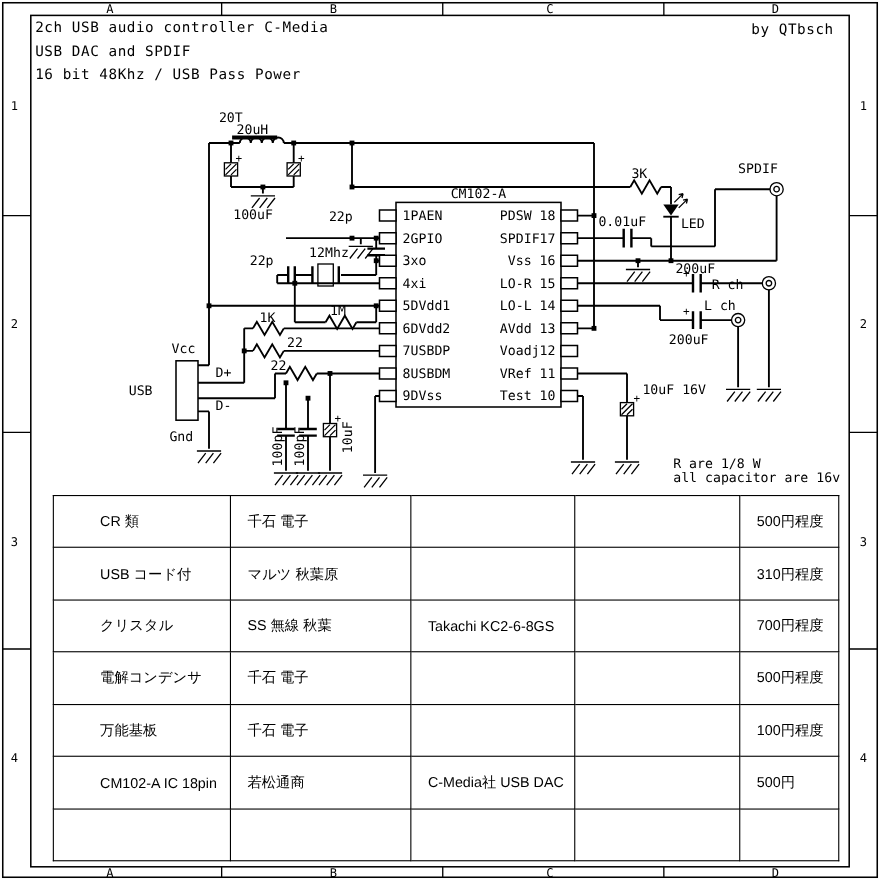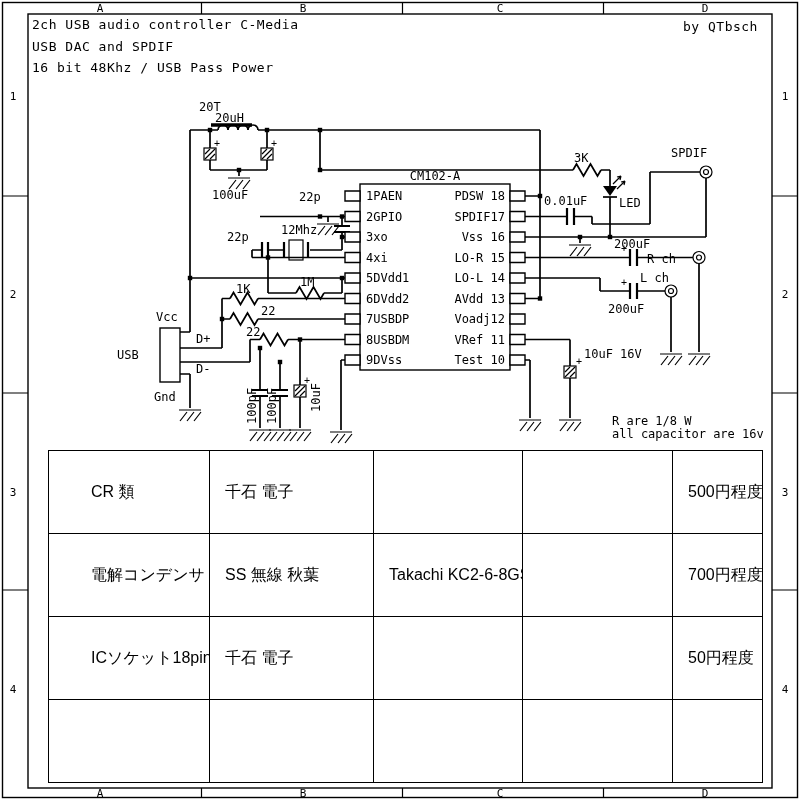--- a/index.html
+++ b/index.html
@@ -10,21 +10,21 @@
   svg text.t13{font-size:13px;letter-spacing:.5px;}
   svg text.t11{font-size:11px;}
   svg text.plus{font-size:10px;}
   .wire{stroke:#000;stroke-width:1.7;fill:none;}
   .plate{stroke:#000;stroke-width:2.2;fill:none;}
   .thin{stroke:#000;stroke-width:1.2;fill:none;}
   .frame{stroke:#000;stroke-width:1.4;fill:none;}
   .stub{stroke:#000;stroke-width:1.4;fill:#fff;}
   #parts-table{position:absolute;left:48px;top:450px;width:715px;height:333px;
       border-collapse:collapse;table-layout:fixed;
-      font-family:"Liberation Sans",sans-serif;font-size:16px;}
+      font-family:"Liberation Sans",sans-serif;font-size:13px;}
   #parts-table td{border:1px solid #000;height:29px;padding:0 4px 0 15px;
       white-space:nowrap;overflow:hidden;vertical-align:middle;}
   #parts-table td:first-child{padding-left:42px;}
   #parts-table td:nth-child(5){}
 </style>
 </head>
 <body>
 
 <div id="page">
 <svg width="800" height="800" viewBox="0 0 800 800">
@@ -238,32 +238,53 @@
   </colgroup>
   <tbody>
         <tr>
           <td>CR 類</td>
           <td>千石 電子</td>
           <td></td>
           <td></td>
           <td>500円程度</td>
         </tr>
         <tr>
-          <td>電解コンデンサ</td>
+          <td>USB コード付</td>
+          <td>マルツ 秋葉原</td>
+          <td></td>
+          <td></td>
+          <td>310円程度</td>
+        </tr>
+        <tr>
+          <td>クリスタル</td>
           <td>SS 無線 秋葉</td>
           <td>Takachi KC2-6-8GS</td>
           <td></td>
           <td>700円程度</td>
         </tr>
         <tr>
-          <td>ICソケット18pin</td>
+          <td>電解コンデンサ</td>
           <td>千石 電子</td>
           <td></td>
           <td></td>
-          <td>50円程度</td>
+          <td>500円程度</td>
+        </tr>
+        <tr>
+          <td>万能基板</td>
+          <td>千石 電子</td>
+          <td></td>
+          <td></td>
+          <td>100円程度</td>
+        </tr>
+        <tr>
+          <td>CM102-A IC 18pin</td>
+          <td>若松通商</td>
+          <td>C-Media社 USB DAC</td>
+          <td></td>
+          <td>500円</td>
         </tr>
         <tr>
           <td></td>
           <td></td>
           <td></td>
           <td></td>
           <td></td>
         </tr>
       </tbody>
 </table>

